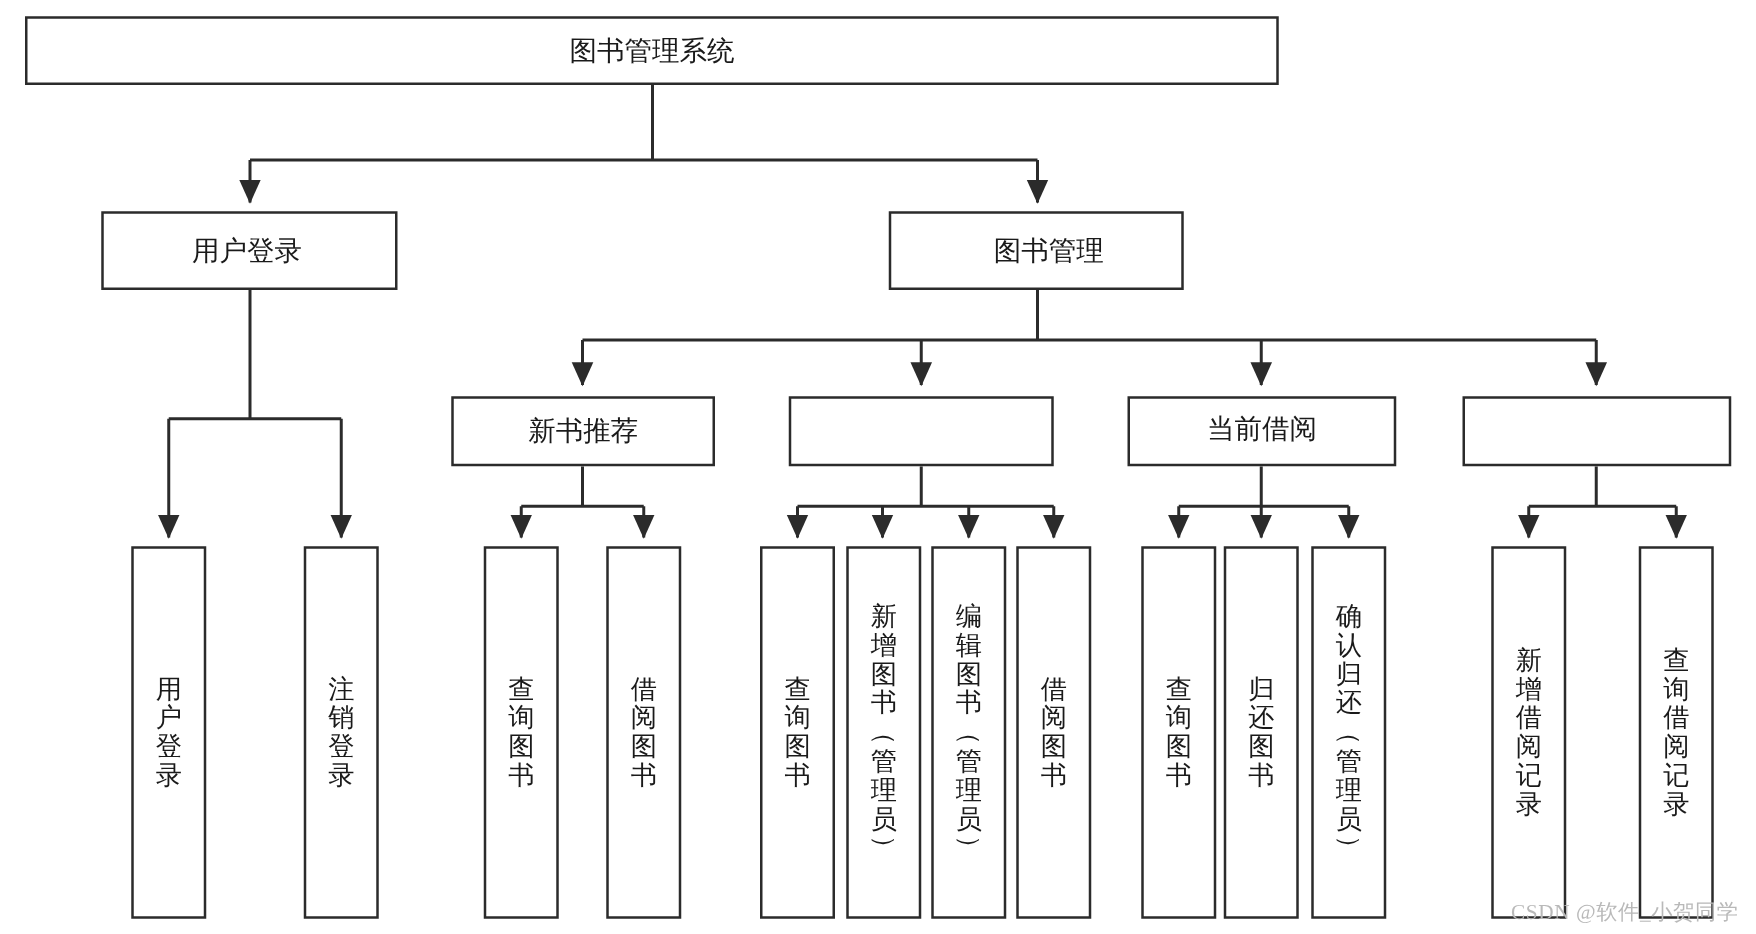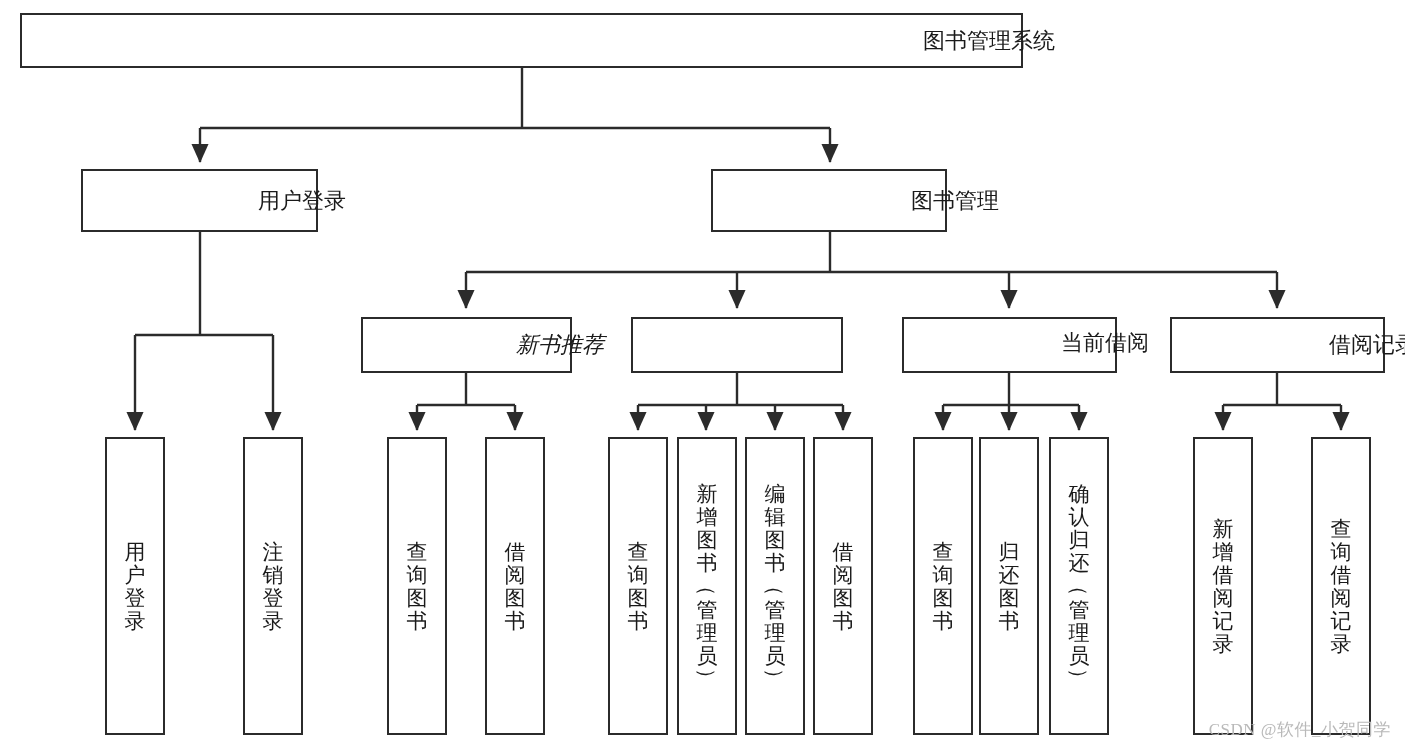--- a/index.html
+++ b/index.html
@@ -59,23 +59,22 @@
     text-align: center;
   }
   .vlabel-char.rot {
     display: inline-block;
     transform: rotate(90deg);
   }
   .hlabel-wrap {
     position: absolute;
     display: flex;
     align-items: center;
-    justify-content: flex-end;
+    justify-content: center;
     pointer-events: none;
-    padding-left: 32px;
   }
   .hlabel-text {
     font-family: "Liberation Sans", "DejaVu Sans", sans-serif;
     font-size: 22px;
     color: #1a1a1a;
     white-space: nowrap;
   }
   .box-rect {
     position: absolute;
     background: #ffffff;
@@ -159,35 +158,32 @@
   <div class="hlabel-wrap" style="left:81px; top:169px; width:233px; height:63px;">
     <span class="hlabel-text">用户登录</span>
   </div>
 
   <div class="box-rect" style="left:711px; top:169px; width:236px; height:63px;"></div>
   <div class="hlabel-wrap" style="left:711px; top:169px; width:256px; height:63px;border-radius:20px;">
     <span class="hlabel-text">图书管理</span>
   </div>
 
   <div class="box-rect" style="left:361px; top:317px; width:211px; height:56px;"></div>
-  <div class="hlabel-wrap" style="left:361px; top:317px; width:211px; height:56px;font-style:italic;">
+  <div class="hlabel-wrap" style="left:361px; top:317px; width:211px; height:56px;">
     <span class="hlabel-text">新书推荐</span>
   </div>
 
   <div class="box-rect" style="left:631px; top:317px; width:212px; height:56px;"></div>
 
   <div class="box-rect" style="left:902px; top:317px; width:215px; height:56px;"></div>
   <div class="hlabel-wrap" style="left:902px; top:317px; width:215px; height:52px;">
     <span class="hlabel-text">当前借阅</span>
   </div>
 
   <div class="box-rect" style="left:1170px; top:317px; width:215px; height:56px;"></div>
-  <div class="hlabel-wrap" style="left:1170px; top:317px; width:215px; height:56px;">
-    <span class="hlabel-text">借阅记录</span>
-  </div>
 
   <div class="box-rect" style="left:105px; top:437px; width:60px; height:298px;"></div>
   <div class="vlabel-wrap" style="left:105px; top:437px; width:60px; height:298px;">
       <span class="vlabel-char">用</span>
       <span class="vlabel-char">户</span>
       <span class="vlabel-char">登</span>
       <span class="vlabel-char">录</span>
     </div>
 
   <div class="box-rect" style="left:243px; top:437px; width:60px; height:298px;"></div>

